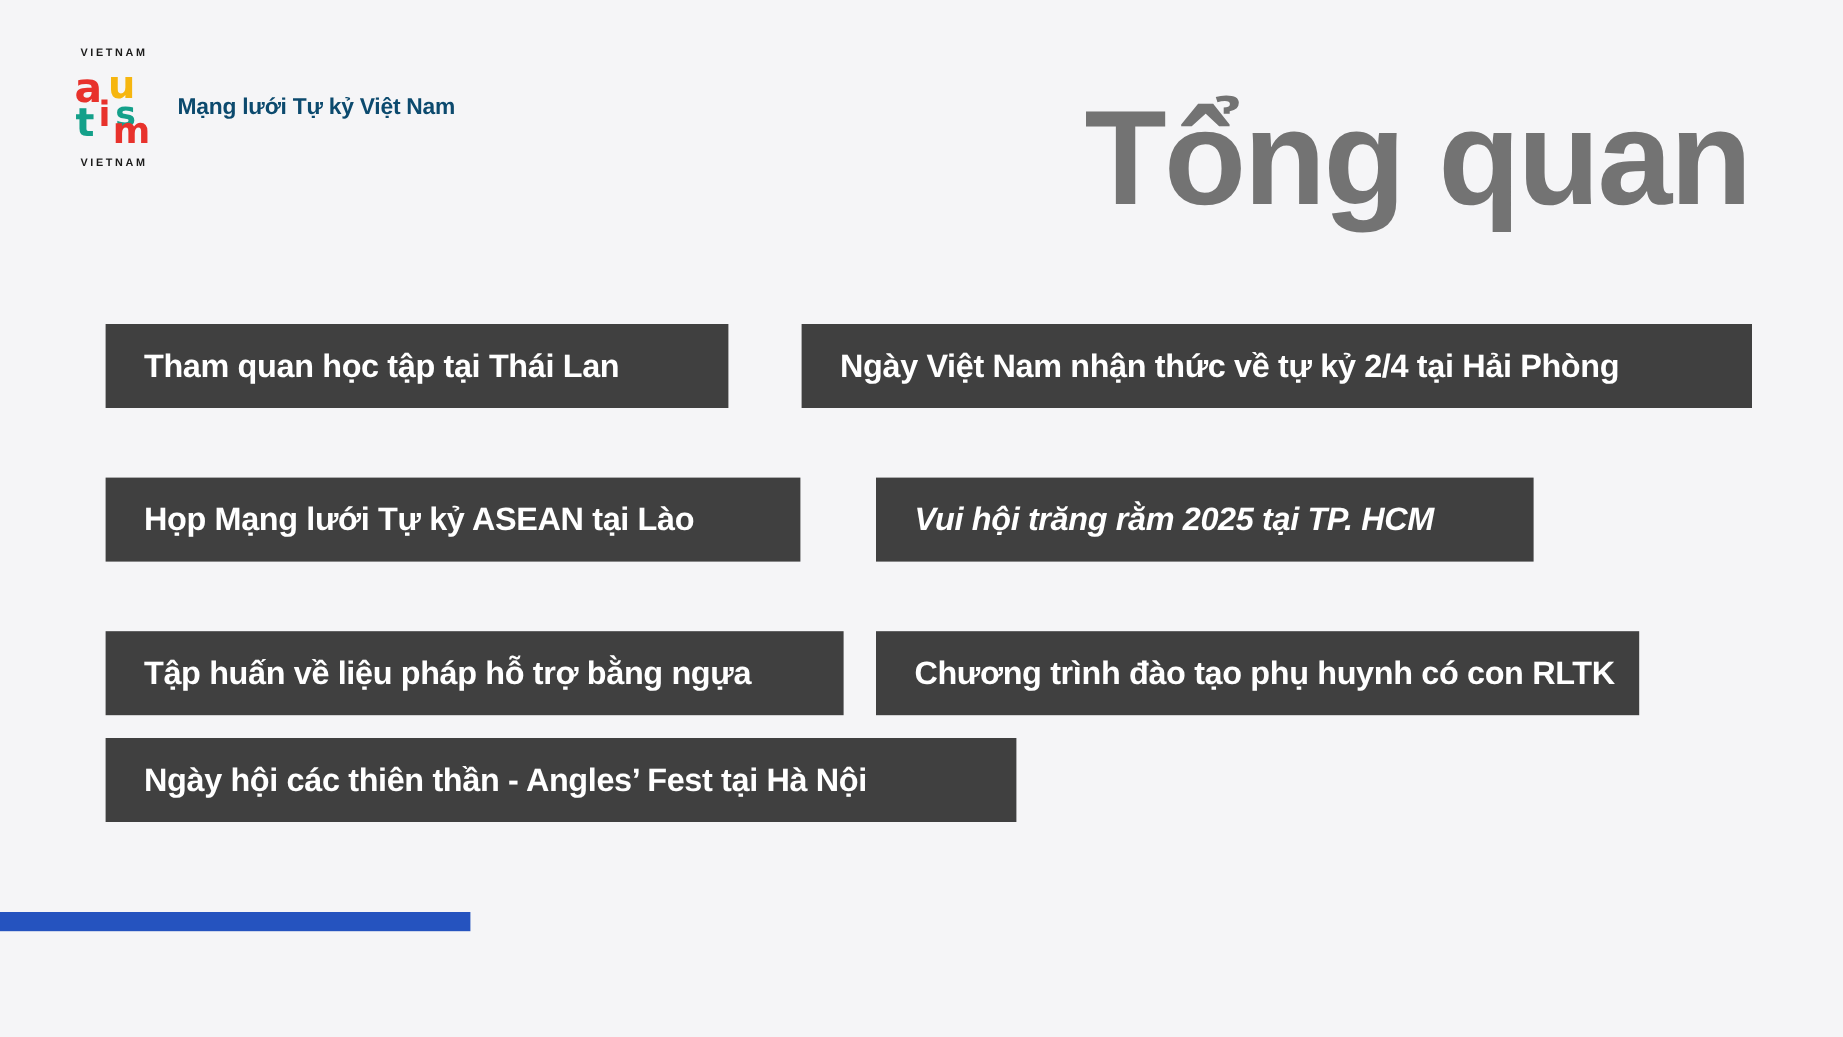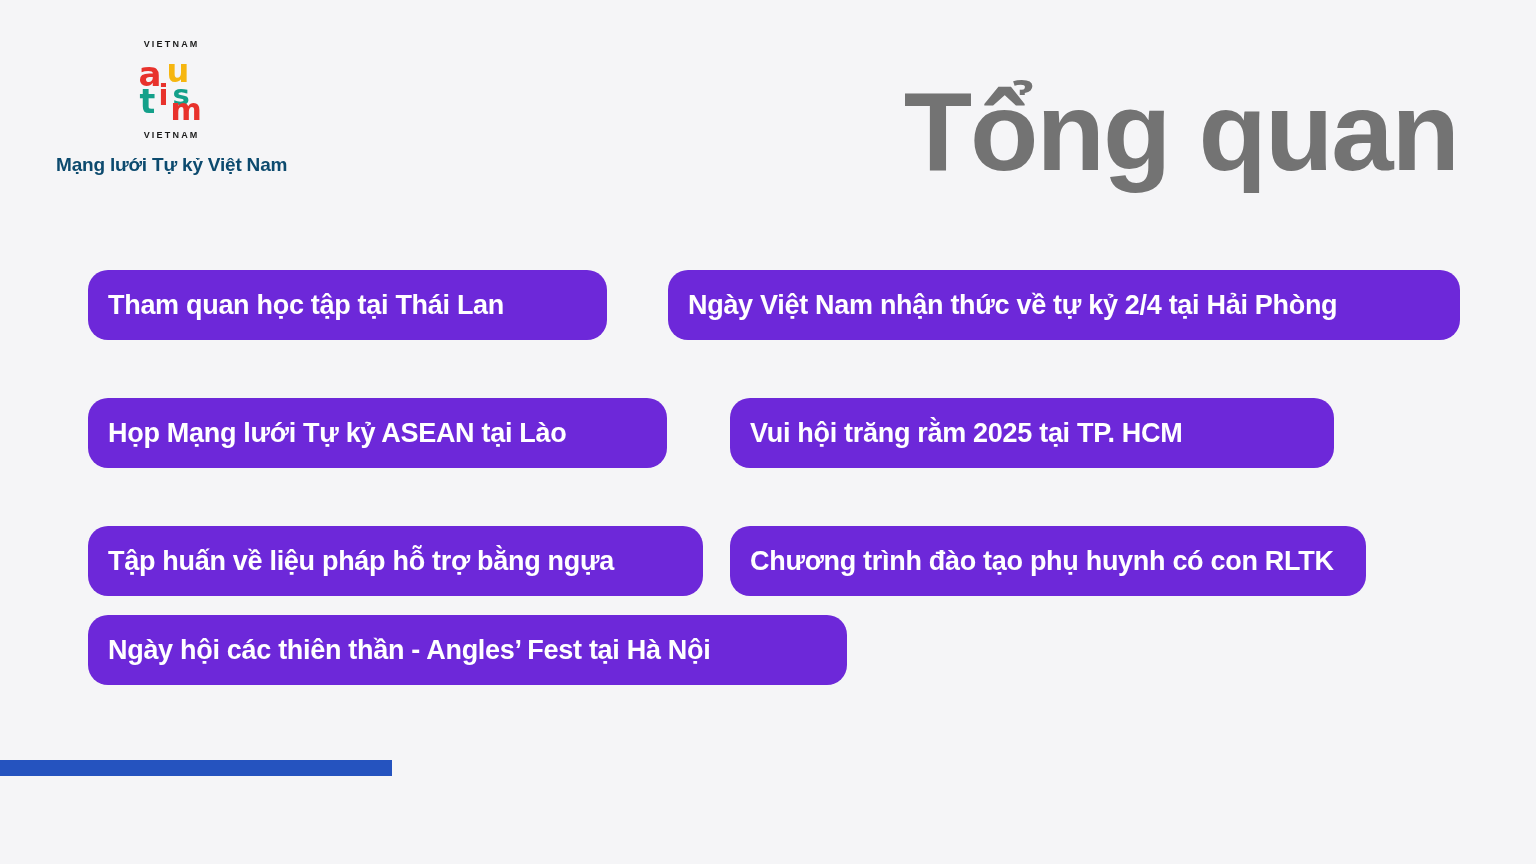--- a/index.html
+++ b/index.html
@@ -16,21 +16,20 @@
   }
 
   
   #logo-block {
     position: absolute;
     left: 56px;
     top: 40px;
     display: flex;
     align-items: center;
     gap: 14px;
-    flex-direction: column;
   }
   #logo-mark {
     width: 78px;
     height: 100px;
     display: flex;
     flex-direction: column;
     align-items: center;
     justify-content: space-between;
   }
   .logo-word {
@@ -77,40 +76,39 @@
     font-weight: bold;
     color: #737373;
     letter-spacing: -2px;
     white-space: nowrap;
     text-align: right;
   }
 
   
   .item-box {
     position: absolute;
-    background: #6d28d9;
+    background: #404040;
     color: #ffffff;
     display: flex;
     align-items: center;
     box-sizing: border-box;
     font-weight: bold;
     font-size: 27px;
     letter-spacing: -0.3px;
     white-space: nowrap;
     height: 70px;
-    padding: 0 20px;
-    border-radius: 20px;
+    padding: 0 32px;
   }
 
   
   #box-0 { left: 88px;  top: 270px; width: 519px; }
   #box-1 { left: 668px; top: 270px; width: 792px; }
   
   #box-2 { left: 88px;  top: 398px; width: 579px; }
-  #box-3 { left: 730px; top: 398px; width: 604px; }
+  #box-3 { left: 730px; top: 398px; width: 548px; font-style: italic; }
   
   #box-4 { left: 88px;  top: 526px; width: 615px; align-items: center; }
   #box-5 { left: 730px; top: 526px; width: 636px; }
   
   #box-6 { left: 88px;  top: 615px; width: 759px; }
 
   
   #accent-bar {
     position: absolute;
     left: 0;

